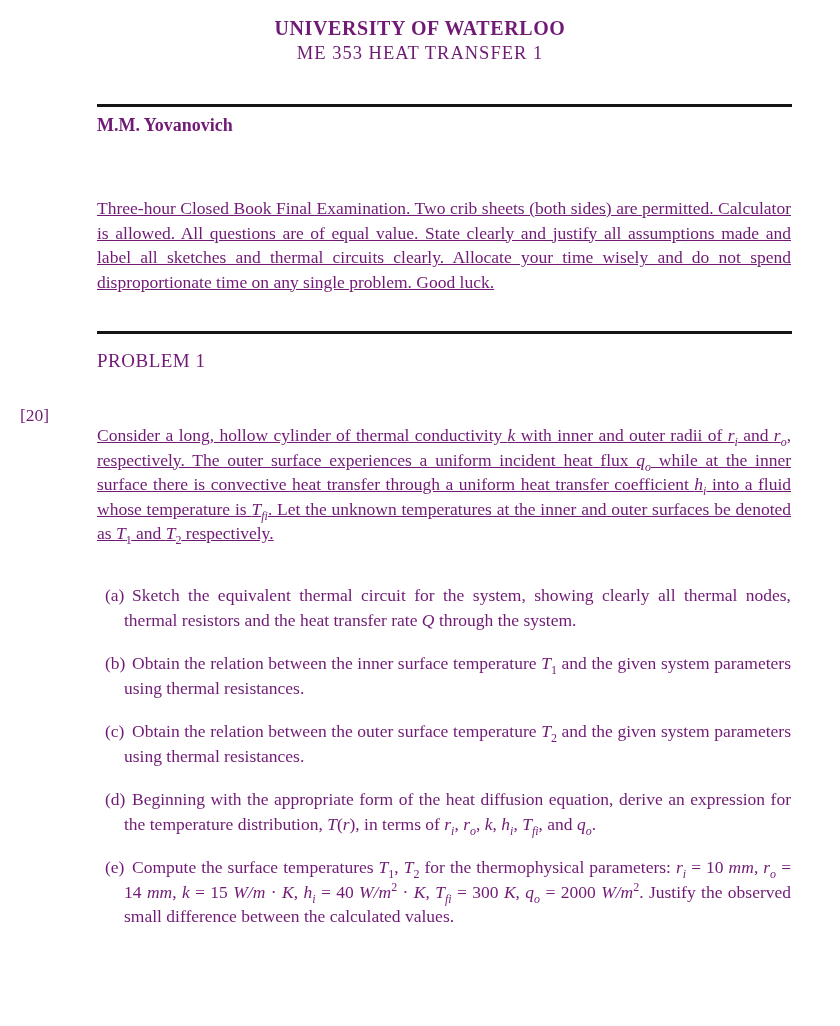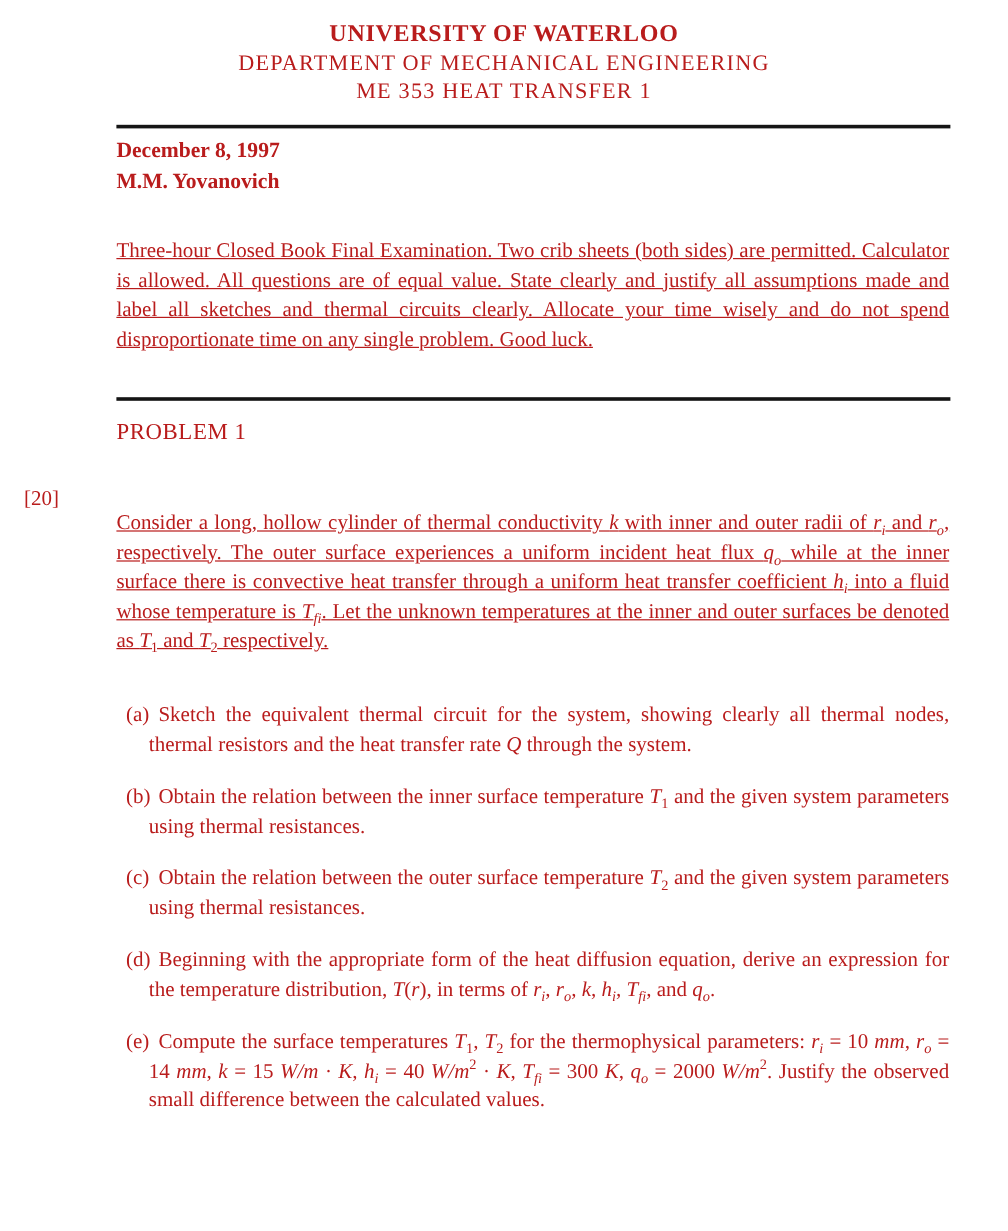--- a/index.html
+++ b/index.html
@@ -5,21 +5,21 @@
   html, body {
     margin: 0;
     padding: 0;
     background: #ffffff;
   }
   .page {
     position: relative;
     width: 840px;
     height: 1026px;
     background: #ffffff;
-    color: #b91c1c;
+    color: #701a75;
     font-family: "Liberation Serif", "DejaVu Serif", serif;
     overflow: hidden;
   }
 
   
   .doc-header {
     position: absolute;
     top: 16px;
     left: 0;
     width: 840px;
@@ -120,29 +120,27 @@
   sub { font-size: 12px; line-height: 0; }
   sup { font-size: 12px; line-height: 0; }
 </style>
 </head>
 <body>
 
 <div class="page">
 
   <div class="doc-header">
     <div class="line1">UNIVERSITY OF WATERLOO</div>
-    <div class="line2">DEPARTMENT OF MECHANICAL ENGINEERING</div>
     <div class="line3">ME 353 HEAT TRANSFER 1</div>
   </div>
 
   <div class="rule rule-1"></div>
 
   <div class="info-block">
     <div class="info-row-1">
-      <span>December 8, 1997</span>
     </div>
     <div>M.M. Yovanovich</div>
   </div>
 
   <p class="para instructions">Three-hour Closed Book Final Examination. Two crib sheets (both sides) are permitted. Calculator is allowed. All questions are of equal value. State clearly and justify all assumptions made and label all sketches and thermal circuits clearly. Allocate your time wisely and do not spend disproportionate time on any single problem. Good luck.</p>
 
   <div class="rule rule-2"></div>
 
   <div class="problem-title">PROBLEM 1</div>
 

